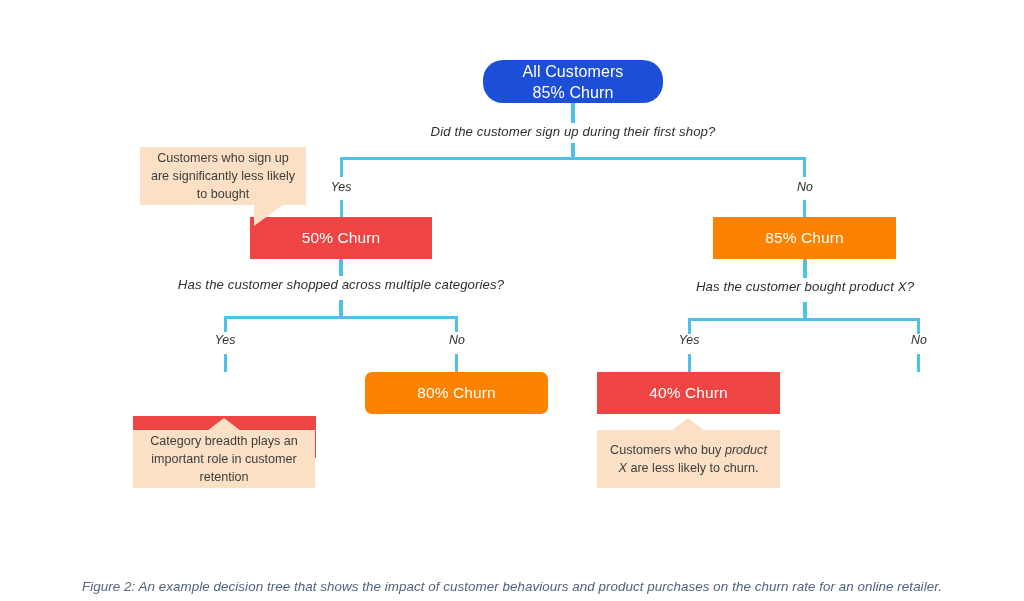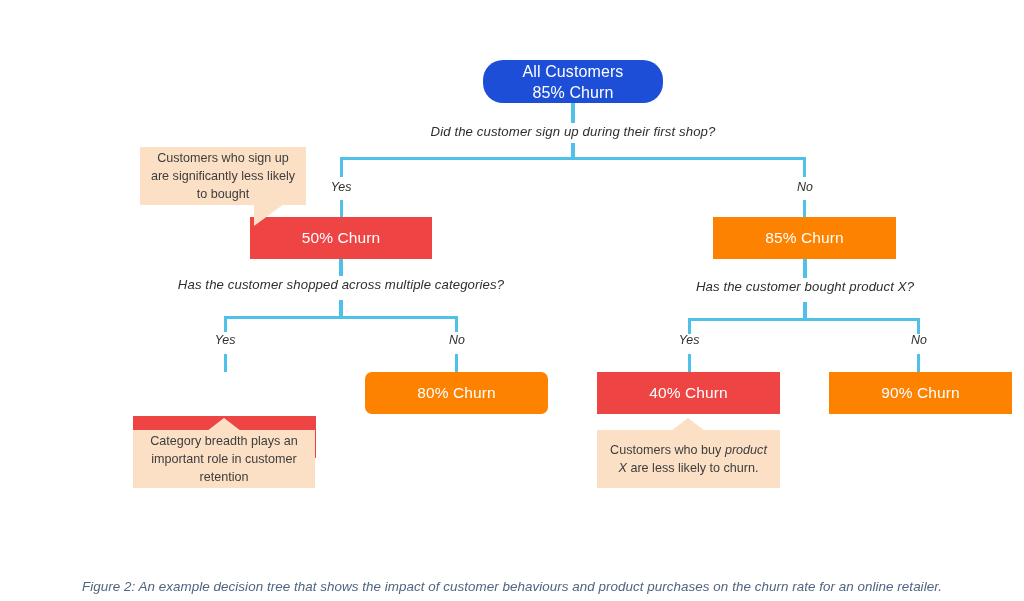--- a/index.html
+++ b/index.html
@@ -188,23 +188,20 @@
 
   <div class="blabel" style="left:659px; top:333px; width:60px;">Yes</div>
   <div class="blabel" style="left:889px; top:333px; width:60px;">No</div>
 
   <div class="conn v" style="left:688px; top:354px; width:3px; height:18px;"></div>
   <div class="conn v" style="left:917px; top:354px; width:3px; height:18px;"></div>
 
   <div class="node blue" style="left:597px; top:372px; width:183px; height:42px;">
     <span>40% Churn</span>
   </div>
-  <div class="node orange" style="left:829px; top:372px; width:183px; height:42px;">
-    <span>90% Churn</span>
-  </div>
 
   <div class="callout" style="left:597px; top:430px; width:183px; height:58px;">
     <span class="tail up" style="left:74px;"></span>
     <span>
       <span>Customers who buy </span><i>product X</i><span> are less likely to churn.</span>
     </span>
   </div>
 
   <div class="caption" style="top:579px;">Figure 2: An example decision tree that shows the impact of customer behaviours and product purchases on the churn rate for an online retailer.</div>
 

